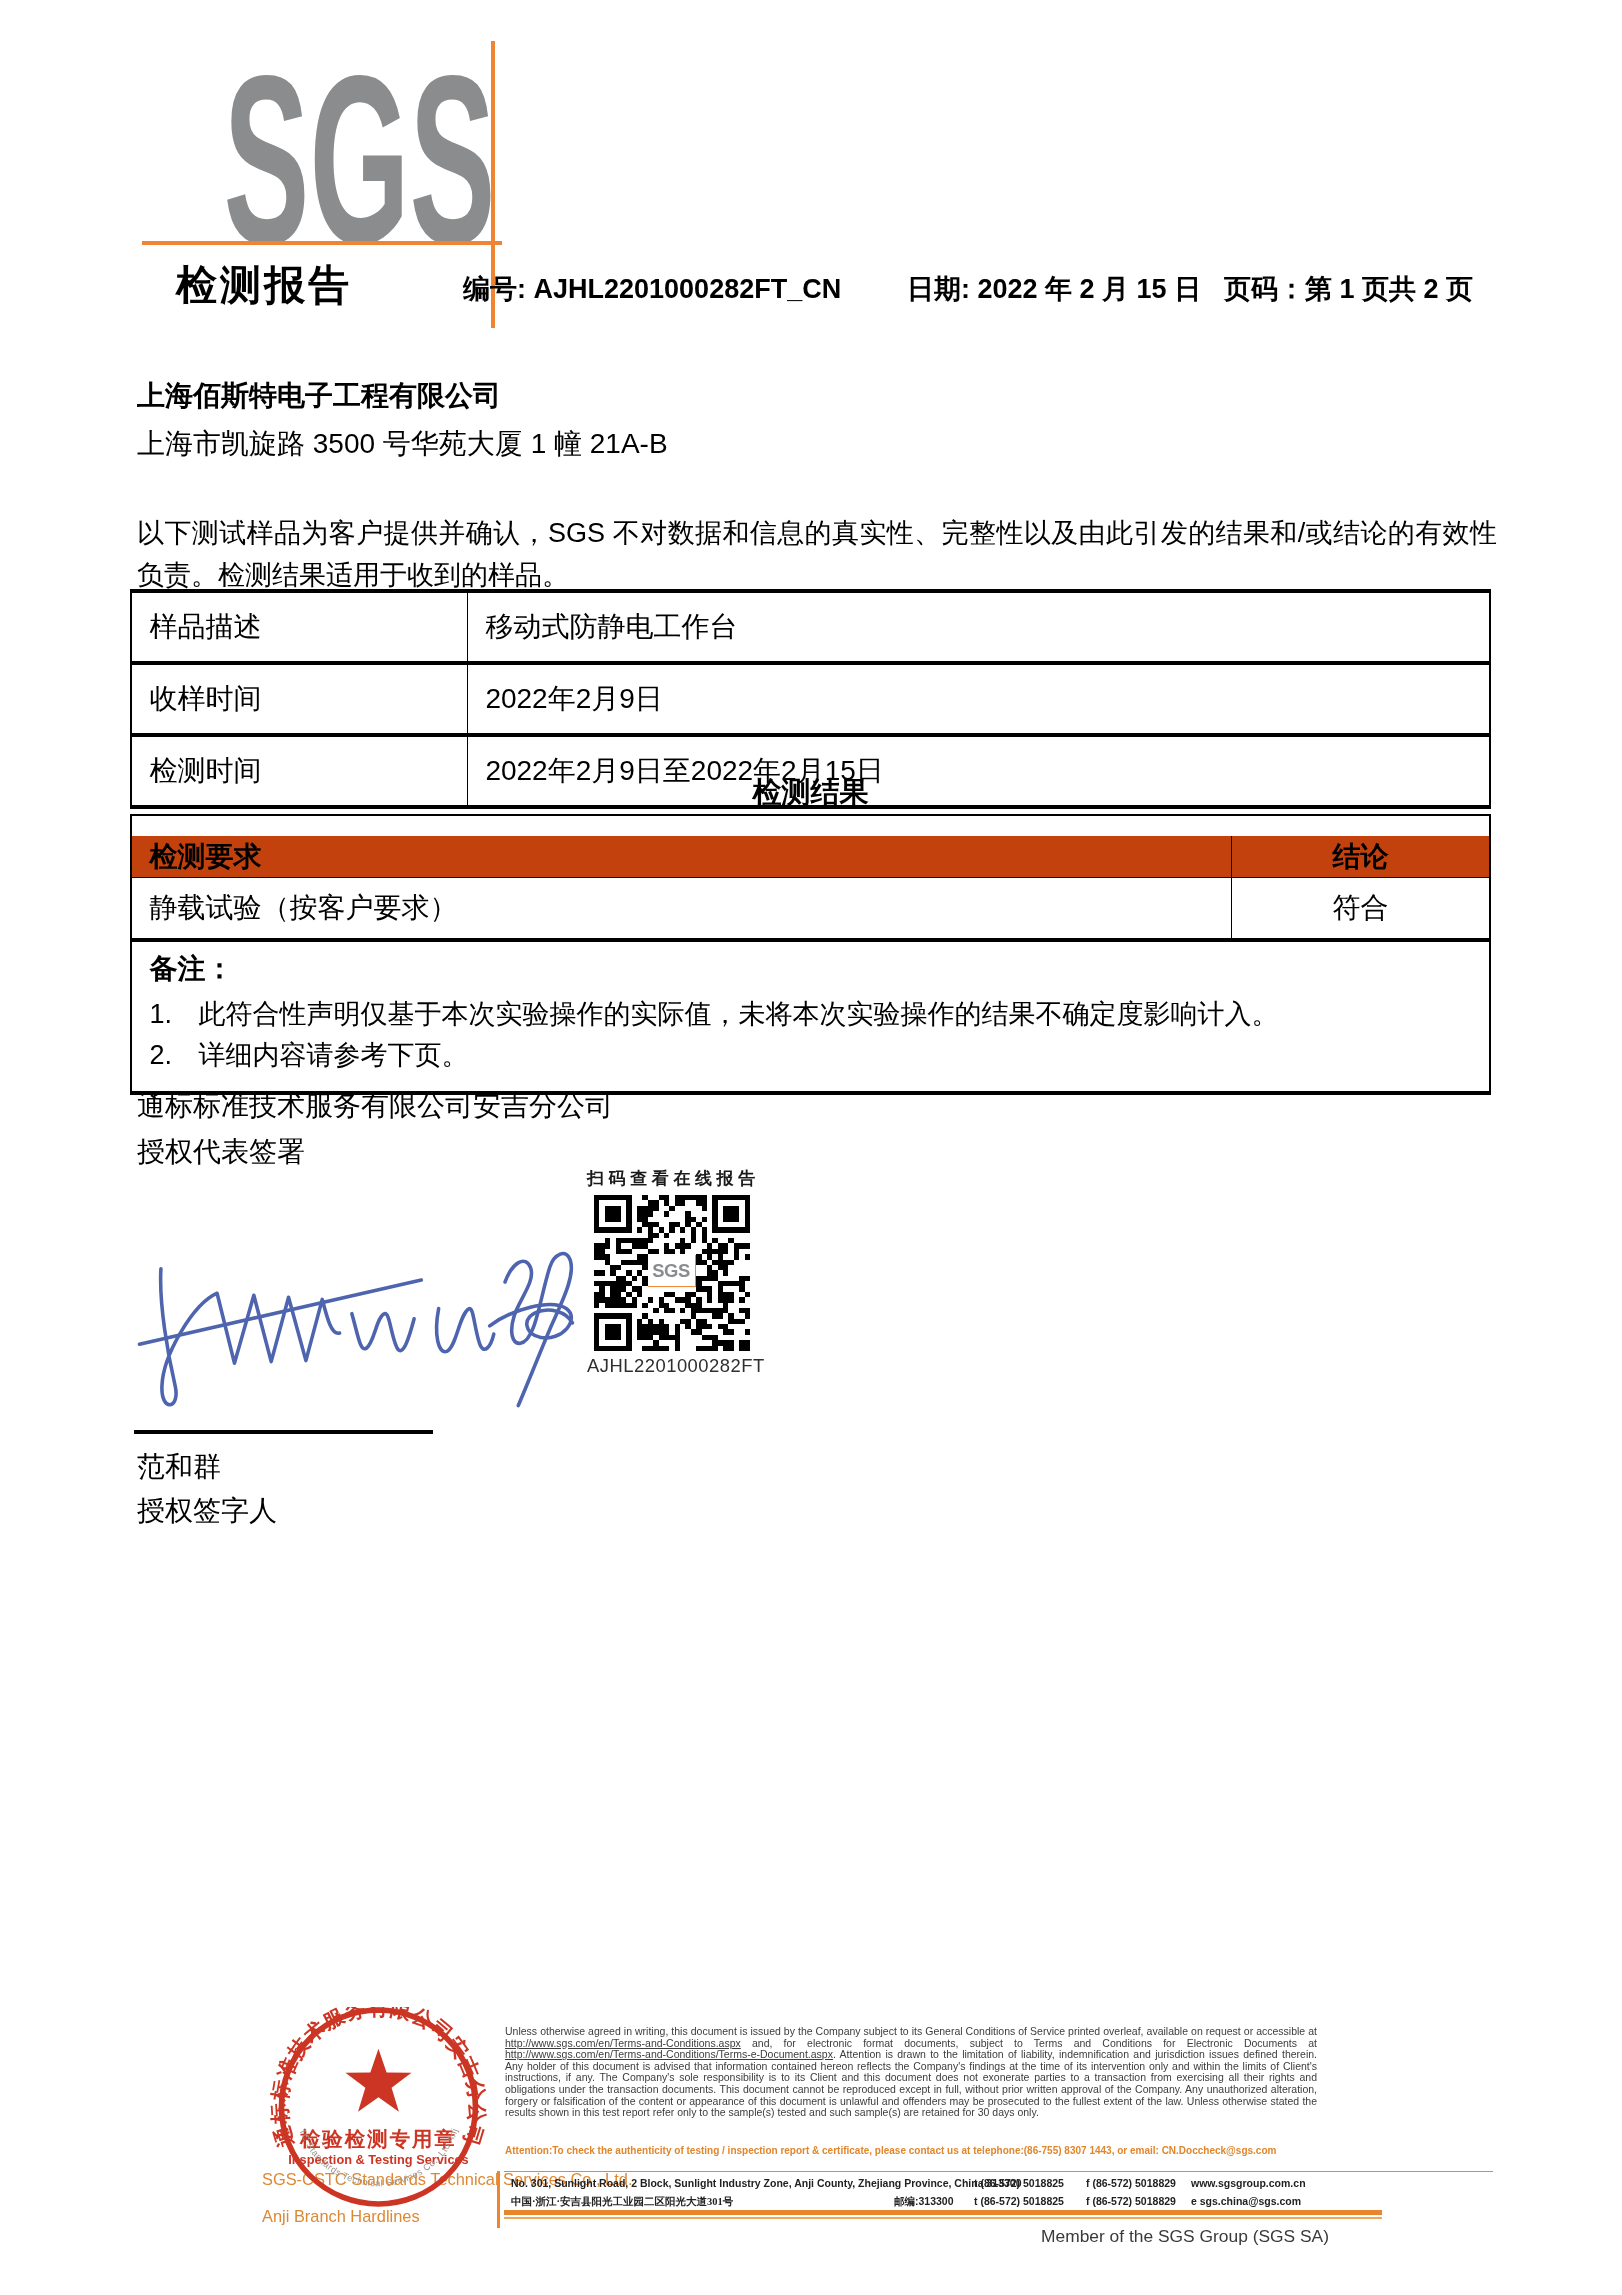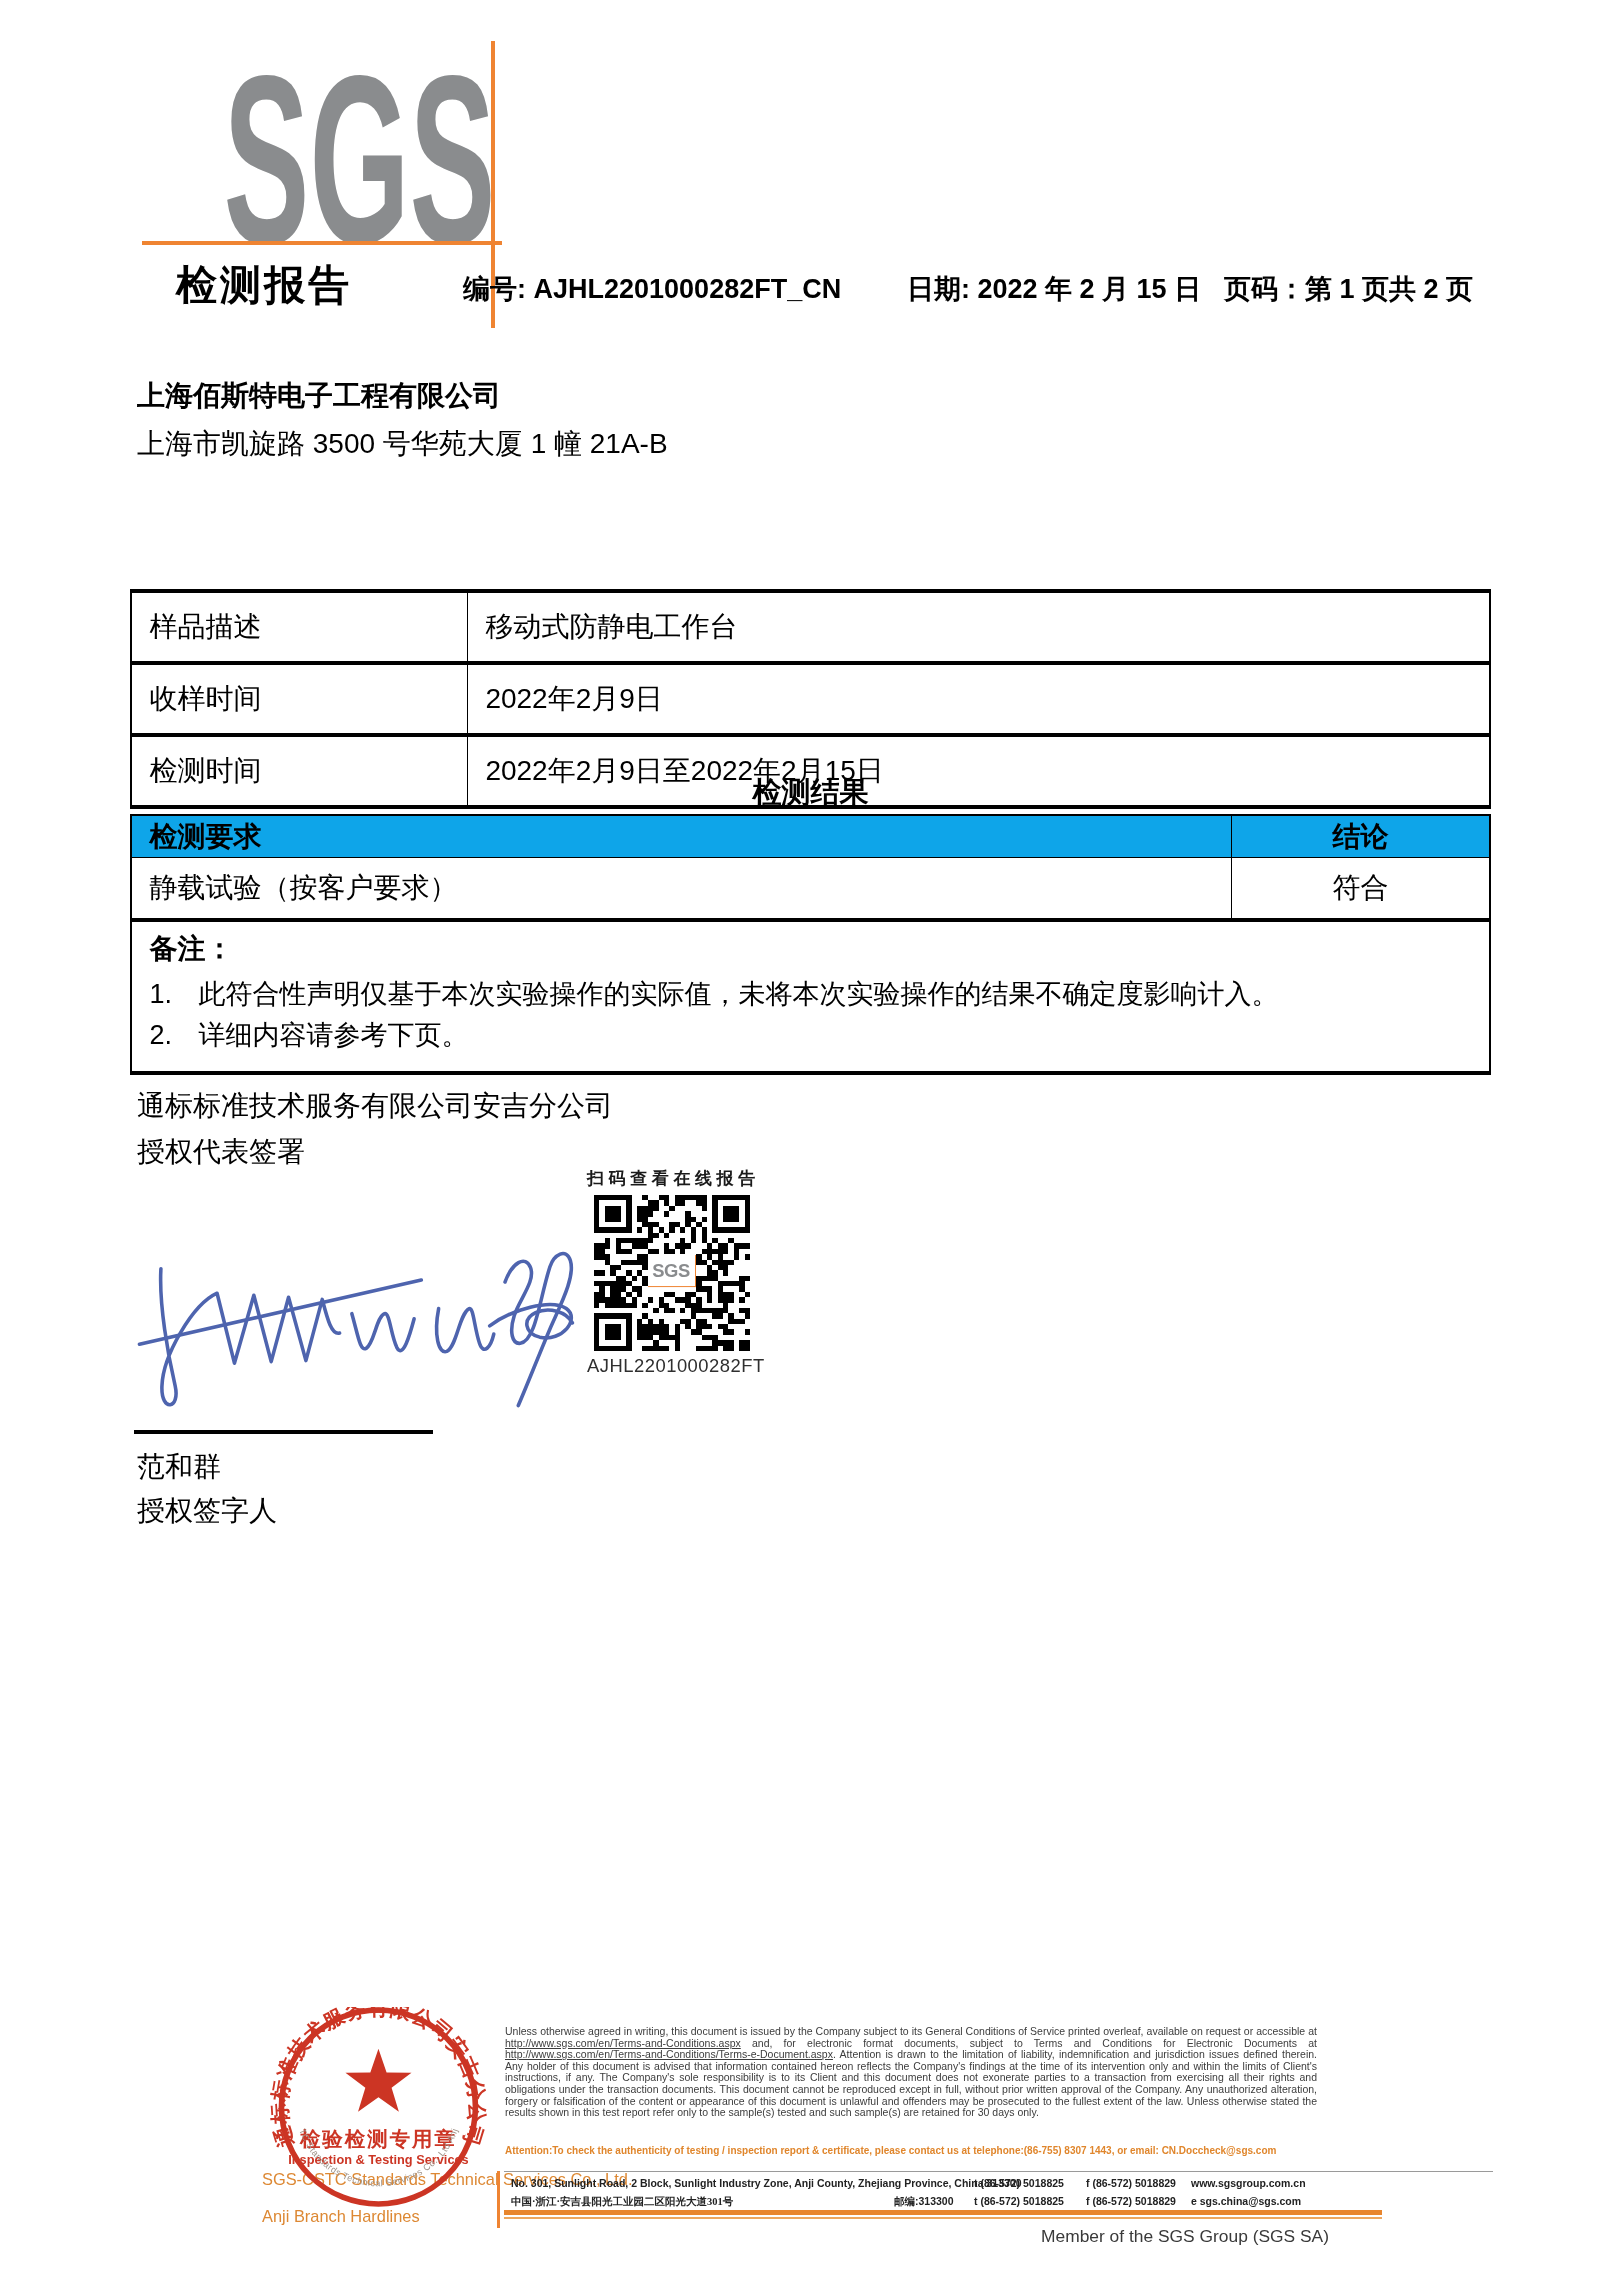--- a/index.html
+++ b/index.html
@@ -30,21 +30,21 @@
   
   .sample-table{position:absolute;left:130px;top:589px;width:1361px;border:2.6px solid #000;border-top-width:4.1px;border-bottom-width:4.6px;box-sizing:border-box;}
   .sample-row{display:flex;height:68px;border-bottom:4.6px solid #000;}
   .sample-row:last-child{border-bottom:none;}
   .cell-label{width:336px;border-right:1.5px solid #000;display:flex;align-items:center;padding-left:17.4px;font-size:28px;box-sizing:border-box;}
   .cell-value{flex:1;display:flex;align-items:center;padding-left:17.4px;font-size:28px;}
 
   
   .results-title{position:absolute;left:130px;top:773px;width:1361px;text-align:center;font-size:29px;font-weight:bold;}
   .results-table{position:absolute;left:130px;top:814px;width:1361px;border:2px solid #000;border-bottom-width:4.6px;box-sizing:border-box;}
-  .res-head{display:flex;height:41px;background:#0ea5e9;border-bottom:1.5px solid #000;font-weight:bold;}
+  .res-head{display:flex;height:41px;background:#c2410c;border-bottom:1.5px solid #000;font-weight:bold;margin-top:20px;}
   .res-row{display:flex;height:60px;border-bottom:4.6px solid #000;}
   .res-c1{flex:1;display:flex;align-items:center;padding-left:17.4px;font-size:28px;box-sizing:border-box;}
   .res-c2{width:258px;border-left:1.5px solid #000;display:flex;align-items:center;justify-content:center;font-size:28px;box-sizing:border-box;}
   .notes{padding:8.2px 17.4px 14.3px 17.4px;}
   .notes-label{font-size:28px;font-weight:bold;margin-bottom:6.1px;}
   .note-line{display:flex;font-size:27px;line-height:41px;}
   .note-num{width:49px;flex:none;}
   .note-text{flex:1;}
 
   
@@ -100,20 +100,21 @@
     <span>日期:</span>
     <span>2022 年 2 月 15 日</span>
   </div>
   <div class="meta meta-page">
     <span>页码：</span><span>第 1 页共 2 页</span>
   </div>
 
   <div class="client-name">上海佰斯特电子工程有限公司</div>
   <div class="client-address">上海市凯旋路 3500 号华苑大厦 1 幢 21A-B</div>
 
+  <div class="disclaimer">以下测试样品为客户提供并确认，SGS 不对数据和信息的真实性、完整性以及由此引发的结果和/或结论的有效性负责。检测结果适用于收到的样品。</div>
 
   <div class="sample-table">
     <div class="sample-row">
       <div class="cell-label">样品描述</div>
       <div class="cell-value">移动式防静电工作台</div>
     </div>
     <div class="sample-row">
       <div class="cell-label">收样时间</div>
       <div class="cell-value">2022年2月9日</div>
     </div>

